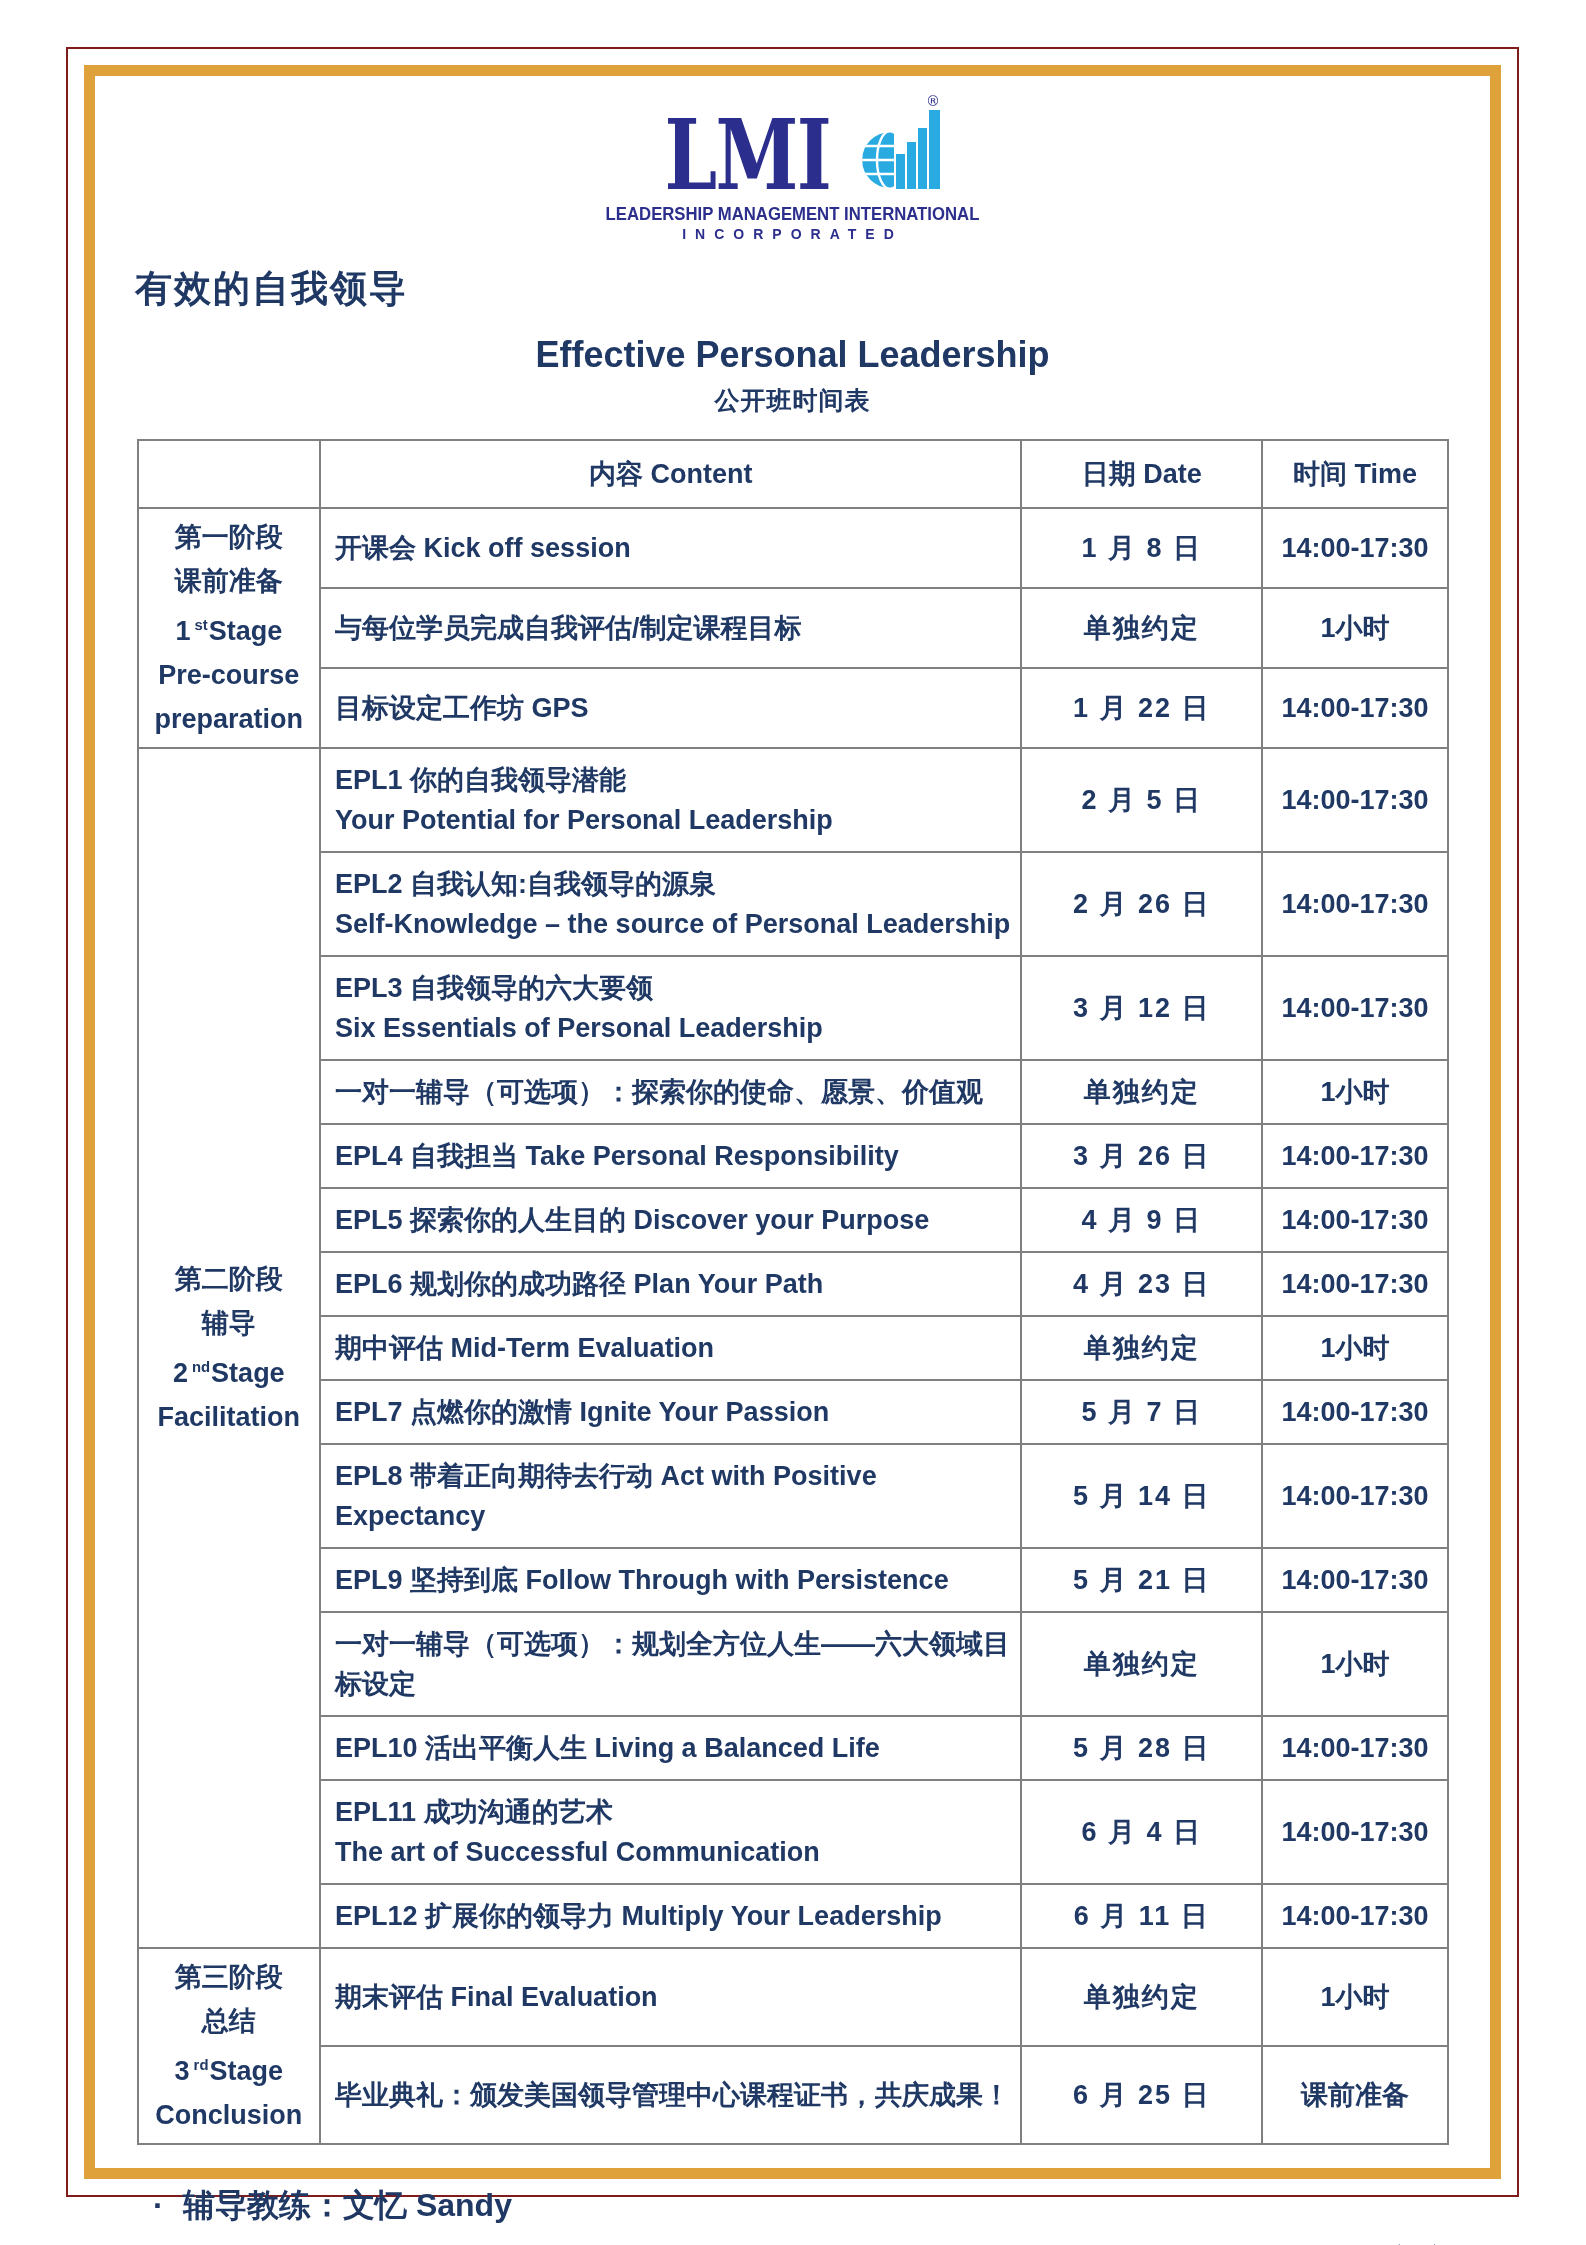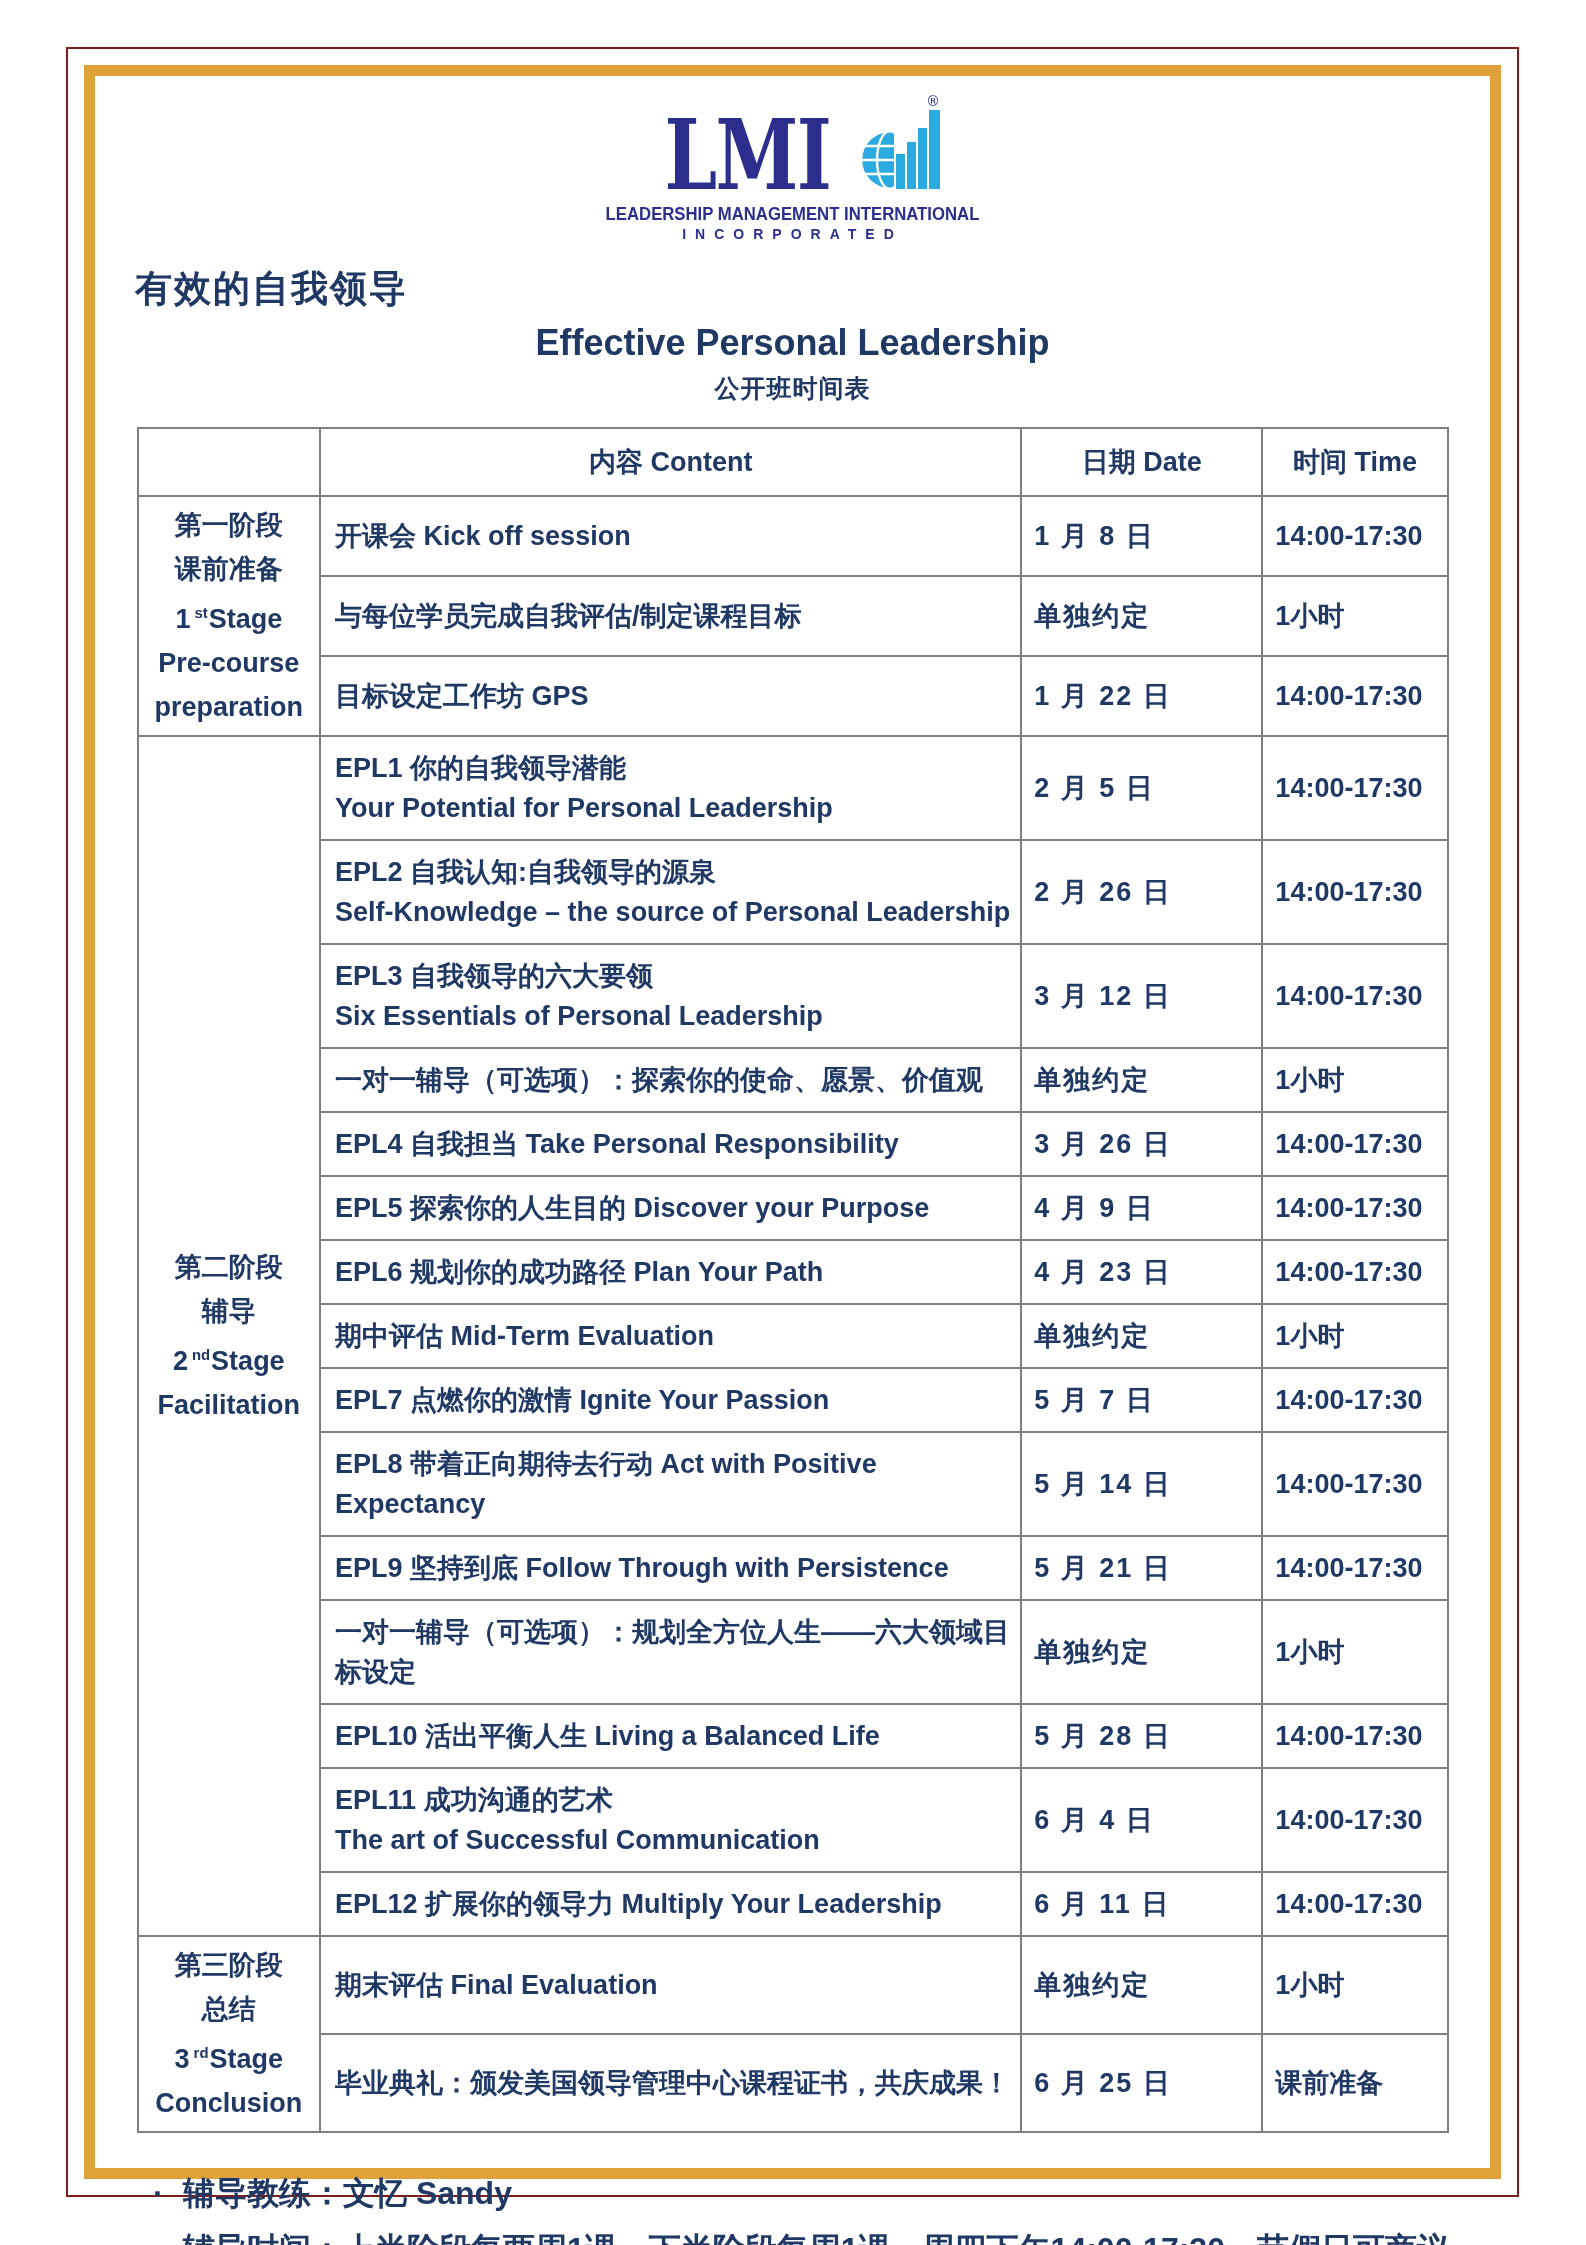--- a/index.html
+++ b/index.html
@@ -23,21 +23,21 @@
     margin-top:3px;font-size:19px;font-weight:700;color:#2b2e8c;letter-spacing:0px;
     transform:scaleX(0.88);transform-origin:center;white-space:nowrap;
   }
   .logo-cap2{
     margin-top:1px;font-size:14px;font-weight:700;color:#2b2e8c;letter-spacing:9px;
     white-space:nowrap;
   }
 
   
   .title-cn{margin-top:22px;text-align:left;font-size:37px;font-weight:700;letter-spacing:2px;}
-  .title-en{margin-top:8px;text-align:center;font-size:36px;font-weight:700;}
+  .title-en{margin-top:20px;text-align:center;font-size:36px;font-weight:700;}
   .title-sub{margin-top:8px;text-align:center;font-size:25px;font-weight:700;letter-spacing:1px;}
 
   
   table.schedule{
     width:1312px;margin:22px auto 0 auto;border-collapse:collapse;table-layout:fixed;
     font-size:27px;color:#1f3864;
   }
   table.schedule th,table.schedule td{border:2px solid #808080;}
   table.schedule th{font-weight:700;height:58px;text-align:center;padding:4px;}
   th.stage-h{width:13.6%;}
@@ -46,21 +46,21 @@
   th.time-h{width:13.8%;}
   td.stage{
     text-align:center;vertical-align:middle;font-weight:600;line-height:44px;padding:6px 2px;
   }
   td.stage sup{font-size:0.55em;margin:0 1px 0 4px;}
   td.content{
     text-align:left;vertical-align:middle;font-weight:600;padding:11px 10px 11px 14px;line-height:40px;
   }
   td.content div{text-align:left;}
   td.date,td.time{
-    text-align:left;vertical-align:middle;font-weight:600;padding:11px 12px;line-height:40px;
+    text-align:center;vertical-align:middle;font-weight:600;padding:11px 12px;line-height:40px;
   }
   td.date{letter-spacing:2px;}
   tr.bold-row td{font-weight:700;}
   tr.pad-row td.content,tr.pad-row td.date,tr.pad-row td.time{padding-top:22px;padding-bottom:22px;}
 
   
   .notes{margin:34px 0 0 12px;font-size:32px;font-weight:700;color:#1f3864;}
   .note{position:relative;padding-left:36px;line-height:52px;margin-bottom:4px;}
   .note .bullet{position:absolute;left:6px;top:0;font-weight:700;}
 </style>

